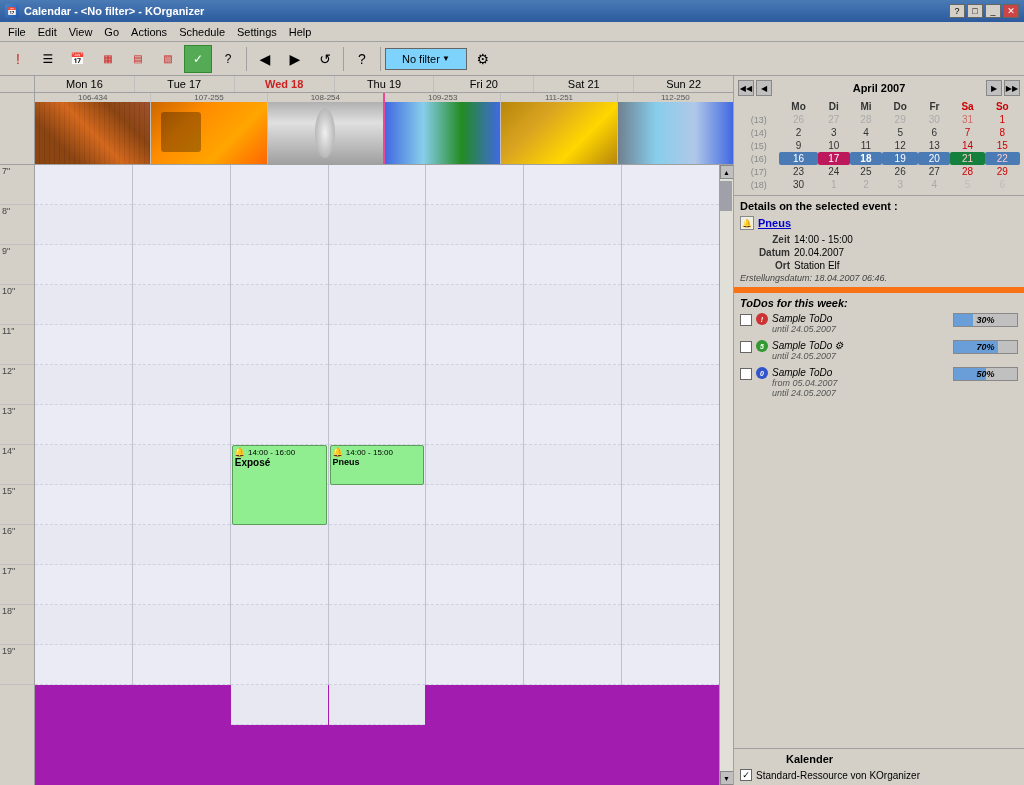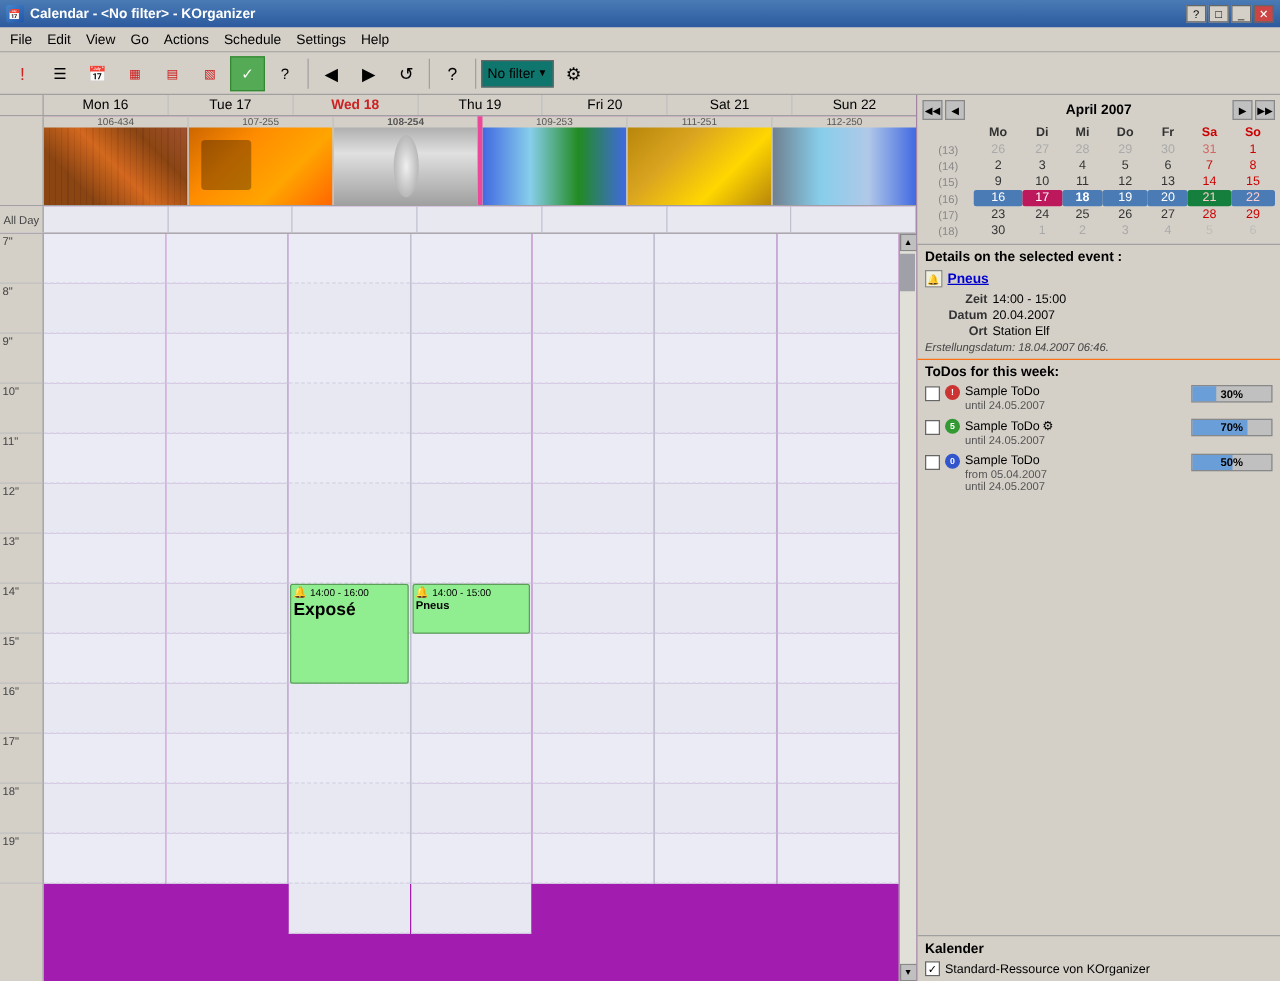--- a/index.html
+++ b/index.html
@@ -35,21 +35,21 @@
       background: #d4d0c8; border-bottom: 1px solid #a0a0a0;
       display: flex; align-items: center; padding: 2px 4px; gap: 2px; height: 34px;
     }
     .toolbar-btn {
       width: 28px; height: 28px; background: #d4d0c8; border: 1px solid transparent;
       display: flex; align-items: center; justify-content: center; cursor: pointer; font-size: 14px;
     }
     .toolbar-sep { width: 1px; height: 24px; background: #a0a0a0; margin: 0 2px; }
     .filter-box {
       display: flex; align-items: center; border: 1px solid #666;
-      background: #0f766e; padding: 1px 4px; font-size: 11px; gap: 2px; height: 22px;
+      background: #7dd3fc; padding: 1px 16px; font-size: 11px; gap: 2px; height: 22px;
     }
     .filter-arrow { font-size: 8px; }
 
     
     .main-container {
       display: flex; width: 1024px; height: calc(785px - 76px);
     }
 
     
     .calendar-area {
@@ -116,42 +116,42 @@
     .event-details-title { font-size: 11px; font-weight: bold; margin-bottom: 4px; }
     .event-name-row { display: flex; align-items: center; gap: 4px; margin-bottom: 4px; }
     .event-name-link { color: #0000cc; text-decoration: underline; font-weight: bold; font-size: 11px; cursor: pointer; }
     .detail-row { display: flex; gap: 4px; margin-bottom: 2px; }
     .detail-label { font-weight: bold; width: 50px; text-align: right; color: #333; }
     .detail-value { color: #000; }
     .creation-date { font-style: italic; font-size: 9px; color: #444; margin-top: 2px; }
     .event-icon-box { width: 14px; height: 14px; background: #f0f0e0; border: 1px solid #888; display: flex; align-items: center; justify-content: center; font-size: 8px; }
 
     
-    .todo-section { padding: 4px 6px; border-top: 1px solid #f97316; flex: 1; }
+    .todo-section { padding: 4px 6px; border-top: 6px solid #f97316; flex: 1; font-style: italic; }
     .todo-title { font-size: 11px; font-weight: bold; margin-bottom: 4px; }
     .todo-item { display: flex; align-items: flex-start; gap: 4px; margin-bottom: 6px; }
     .todo-checkbox { width: 12px; height: 12px; border: 1px solid #666; background: white; margin-top: 1px; flex-shrink: 0; }
     .todo-icon-badge { width: 12px; height: 12px; border-radius: 50%; display: flex; align-items: center; justify-content: center; font-size: 7px; color: white; font-weight: bold; flex-shrink: 0; }
     .todo-red { background: #cc3333; }
     .todo-green { background: #339933; }
     .todo-blue { background: #3355cc; }
     .todo-text { flex: 1; }
     .todo-name { font-size: 10px; }
     .todo-date { font-size: 9px; color: #555; }
     .todo-progress {
       width: 65px; height: 14px; background: #c0c0c0; border: 1px solid #888;
       position: relative; display: flex; align-items: center; justify-content: center; flex-shrink: 0;
     }
     .todo-progress-fill { position: absolute; left: 0; top: 0; height: 100%; background: #6a9ed8; }
     .todo-progress-text { position: relative; z-index: 1; font-size: 9px; font-weight: bold; }
     .todo-extra-icon { font-size: 10px; }
 
     
     .kalender-section { padding: 4px 6px; border-top: 1px solid #a0a0a0; }
-    .kalender-title { font-size: 11px; font-weight: bold; margin-bottom: 4px; }
+    .kalender-title { font-size: 11px; font-weight: bold; margin-bottom: 4px; margin-left: 46px; }
     .kalender-item { display: flex; align-items: center; gap: 4px; }
     .kalender-check { width: 12px; height: 12px; border: 1px solid #666; background: white; display: flex; align-items: center; justify-content: center; font-size: 9px; }
     .kalender-label { font-size: 10px; }
 
     
     .day-col-wrap { flex: 1; border-right: 1px solid #c0c0d0; position: relative; }
     .grid-slots { }
 
     
     .nav-arrows { display: flex; gap: 2px; }
@@ -244,50 +244,40 @@
         <div style="height: 62px; background: linear-gradient(45deg, #8b4513 25%, #d2691e 50%, #8b4513 75%, #a0522d); position: relative; overflow: hidden;">
           <div style="position: absolute; inset: 0; background: repeating-linear-gradient(90deg, transparent, transparent 4px, rgba(0,0,0,0.1) 4px, rgba(0,0,0,0.1) 5px); mix-blend-mode: overlay;"></div>
         </div>
       </div>
       <div style="flex:1; border-right:1px solid #c0c0c0; overflow:hidden;">
         <div style="font-size: 8px; text-align: center; color: #555;">107-255</div>
         <div style="height: 62px; background: linear-gradient(135deg, #cc6600, #ff8c00, #ffa500, #ff6600); position: relative; overflow: hidden;">
           <div style="position: absolute; width: 40px; height: 40px; background: rgba(0,0,0,0.3); top: 10px; left: 10px; border-radius: 3px;"></div>
         </div>
       </div>
-      <div style="flex:1; border-right:4px solid #ec4899; overflow:hidden;font-weight:bold;">
+      <div style="flex:1; border-right:2px solid #ec4899; overflow:hidden;">
         <div style="font-size: 8px; text-align: center; color: #555;">108-254</div>
         <div style="height: 62px; background: linear-gradient(180deg, #b0b0b0, #e0e0e0, #c0c0c0, #a0a0a0); display: flex; align-items: center; justify-content: center;">
           <div style="width: 20px; height: 50px; background: radial-gradient(ellipse at center, #f0f0f0, #a0a0a0); border-radius: 50%;"></div>
         </div>
       </div>
       <div style="flex:1; border-right:1px solid #c0c0c0; overflow:hidden;">
         <div style="font-size: 8px; text-align: center; color: #555;">109-253</div>
         <div style="height: 62px; background: linear-gradient(90deg, #4169e1, #87ceeb, #228b22, #4169e1);"></div>
       </div>
       <div style="flex:1; border-right:1px solid #c0c0c0; overflow:hidden;">
         <div style="font-size: 8px; text-align: center; color: #555;">111-251</div>
         <div style="height: 62px; background: linear-gradient(135deg, #b8860b, #daa520, #ffd700, #b8860b);"></div>
       </div>
       <div style="flex:1; overflow:hidden;">
         <div style="font-size: 8px; text-align: center; color: #555;">112-250</div>
         <div style="height: 62px; background: linear-gradient(90deg, #708090, #87ceeb, #b0c8e8, #4169e1);"></div>
       </div>
     </div>
 
-    <div class="allday-row">
-      <div class="allday-label">All Day</div>
-      <div class="allday-cell"></div>
-      <div class="allday-cell"></div>
-      <div class="allday-cell"></div>
-      <div class="allday-cell"></div>
-      <div class="allday-cell"></div>
-      <div class="allday-cell"></div>
-      <div class="allday-cell"></div>
-    </div>
 
     <div class="time-grid">
 
       <div class="time-labels">
         <div class="time-slot">7"</div>
         <div class="time-slot">8"</div>
         <div class="time-slot">9"</div>
         <div class="time-slot">10"</div>
         <div class="time-slot">11"</div>
         <div class="time-slot">12"</div>
@@ -348,21 +338,21 @@
               <div class="grid-slot"></div>
               <div class="grid-slot"></div>
               <div class="grid-slot"></div>
               <div class="grid-slot" style="position: relative;">
 
                 <div style="position: absolute; top: 0; left: 1px; right: 1px; height: 80px; background: #90ee90; border: 1px solid #5a9e5a; border-radius: 2px; z-index: 10; padding: 1px 2px; font-size: 9px; overflow: hidden;">
                   <div style="display: flex; align-items: center; gap: 2px;">
                     <span>🔔</span>
                     <span style="font-size: 8px;">14:00 - 16:00</span>
                   </div>
-                  <div style="font-weight: bold; font-size: 14px;">Exposé</div>
+                  <div style="font-weight: bold; font-size: 10px;">Exposé</div>
                 </div>
               </div>
               <div class="grid-slot"></div>
               <div class="grid-slot"></div>
               <div class="grid-slot"></div>
               <div class="grid-slot"></div>
               <div class="grid-slot"></div>
               <div class="grid-slot"></div>
             </div>
           </div>

